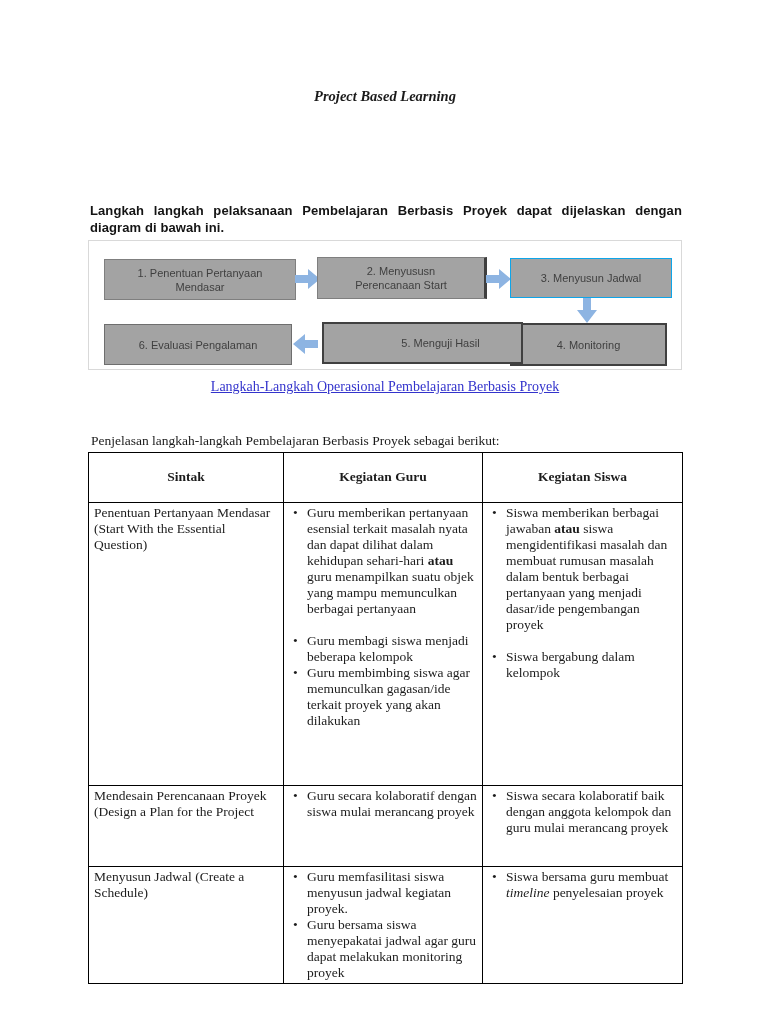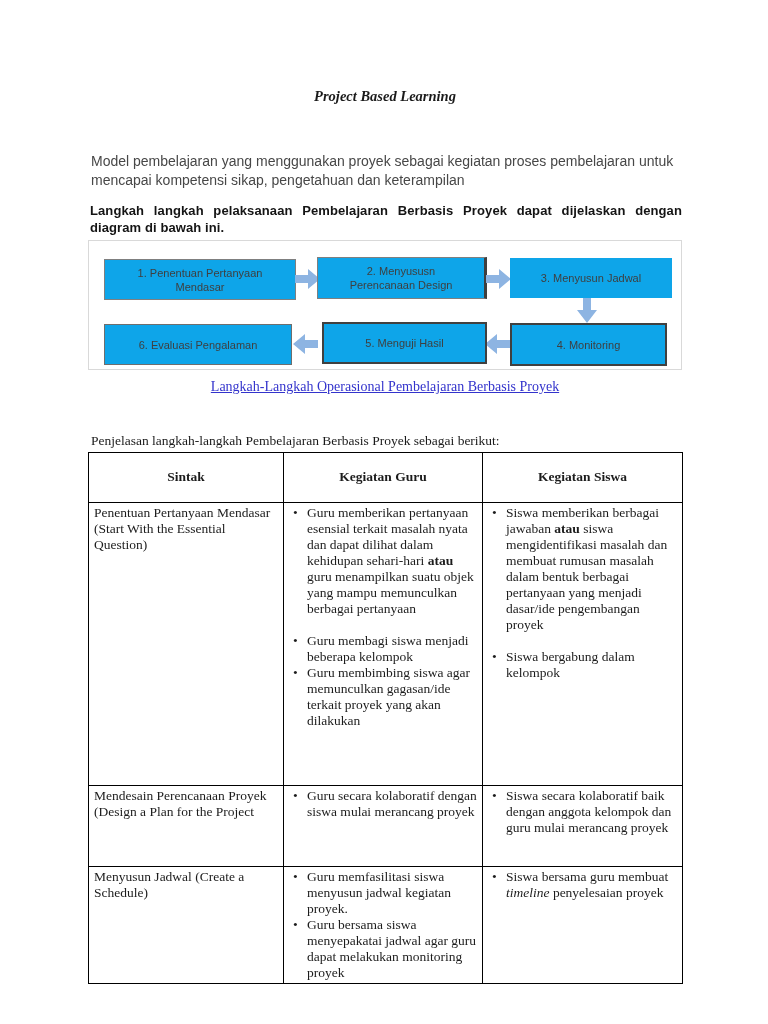--- a/index.html
+++ b/index.html
@@ -12,27 +12,27 @@
   .intro{position:absolute;left:91px;width:601px;top:152px;
     font-family:"Liberation Sans",sans-serif;font-size:14px;line-height:19px;color:#474747;}
 
   .note-bold{position:absolute;left:90px;width:592px;top:203px;
     font-family:"Liberation Sans",sans-serif;font-weight:bold;font-size:13px;line-height:16.5px;
     color:#141414;text-align:justify;letter-spacing:0.1px;}
 
   
   .diagram{position:absolute;left:88px;top:240px;width:592px;height:128px;border:1px solid #d9d9d9;background:#fff;}
   .dbox{position:absolute;display:flex;flex-direction:column;align-items:center;justify-content:center;
-    background:#0ea5e9;font-family:"Liberation Sans",sans-serif;font-size:11px;line-height:14px;color:#3f3f3f;text-align:center;}
+    background:#a3a3a3;font-family:"Liberation Sans",sans-serif;font-size:11px;line-height:14px;color:#3f3f3f;text-align:center;}
   .dbox .l2{display:block;}
   .box1{left:15px;top:18px;width:190px;height:39px;border:1px solid #7f7f7f;}
   .box2{left:228px;top:16px;width:166px;height:40px;border:1px solid #7f7f7f;border-right:3px solid #3f3f3f;}
   .box3{left:421px;top:17px;width:160px;height:38px;border:1px solid #0ea5e9;}
   .box4{left:421px;top:82px;width:153px;height:39px;border:2px solid #404040;}
-  .box5{left:233px;top:81px;width:161px;height:38px;border:2px solid #404040;}
+  .box5{left:233px;top:81px;width:161px;height:38px;border:2px solid #404040;padding-left:36px;}
   .box6{left:15px;top:83px;width:186px;height:39px;border:1px solid #6e6e6e;text-align:center;}
   .darr{position:absolute;}
 
   .caption-link{position:absolute;left:88px;width:594px;top:379px;text-align:center;
     font-family:"Liberation Serif",serif;font-size:14px;text-decoration:underline;cursor:pointer;}
 
   .table-intro{position:absolute;left:91px;width:594px;top:433px;font-size:13.5px;}
 
   
   table.main{position:absolute;left:88px;top:452px;width:594px;border-collapse:collapse;table-layout:fixed;
@@ -45,37 +45,36 @@
   .b::before{content:"\2022";position:absolute;left:5px;top:0;}
   .b.gap{margin-top:16px;}
 </style>
 </head>
 <body>
 
 <div class="page">
 
   <div class="doc-title">Project Based Learning</div>
 
-  <div class="intro">Model pembelajaran yang menggunakan proyek sebagai kegiatan proses pembelajaran untuk mencapai kompetensi sikap, pengetahuan dan keterampilan</div>
 
   <div class="note-bold">Langkah langkah pelaksanaan Pembelajaran Berbasis Proyek dapat dijelaskan dengan diagram di bawah ini.</div>
 
   <div class="diagram">
     <div class="dbox box1">
       <span>1.  Penentuan Pertanyaan</span>
       <span class="l2">Mendasar</span>
     </div>
 
     <svg class="darr" style="left:206px;top:26px;" width="25" height="24">
       <polygon points="0,8 13,8 13,2 25,12 13,22 13,16 0,16" fill="#8DB4E2"></polygon>
     </svg>
 
     <div class="dbox box2">
       <span>2. Menyususn</span>
-      <span class="l2">Perencanaan Design</span>
+      <span class="l2">Perencanaan Start</span>
     </div>
 
     <svg class="darr" style="left:397px;top:26px;" width="25" height="24">
       <polygon points="0,8 13,8 13,2 25,12 13,22 13,16 0,16" fill="#8DB4E2"></polygon>
     </svg>
 
     <div class="dbox box3">
       <span>3. Menyusun Jadwal</span>
     </div>
 

